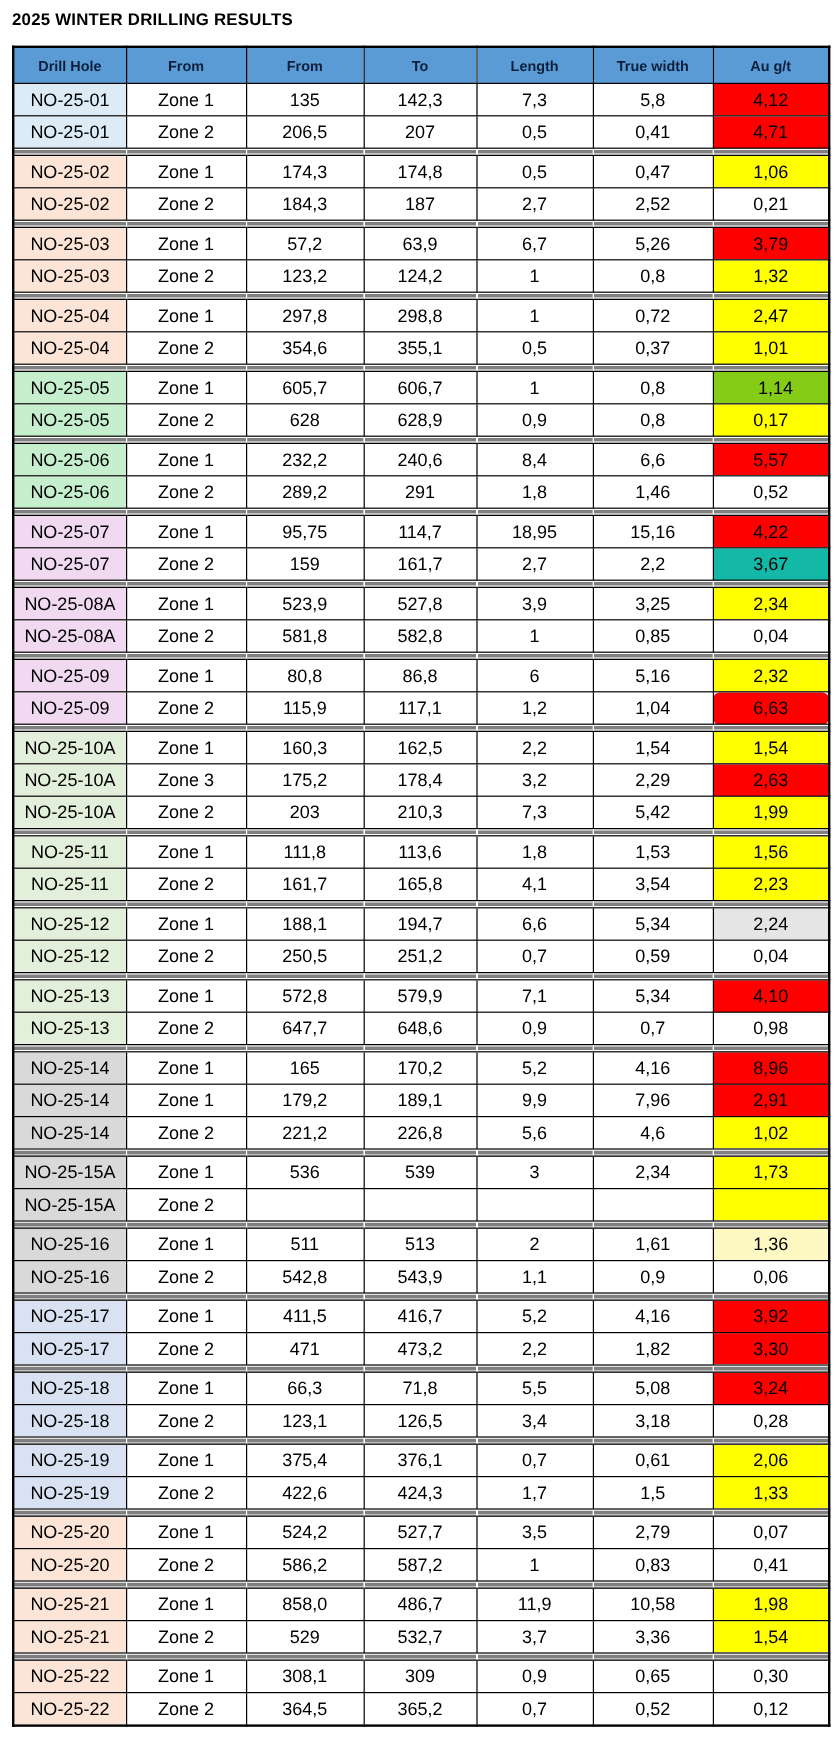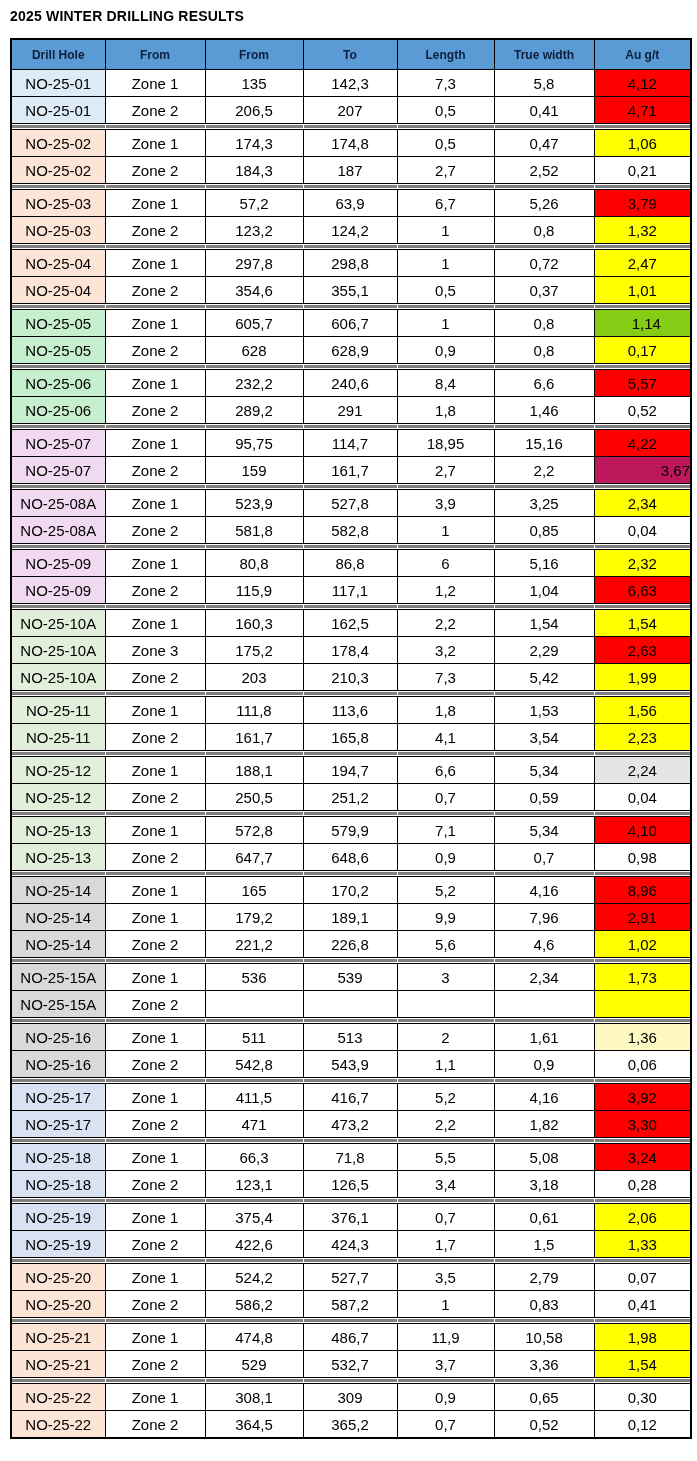--- a/index.html
+++ b/index.html
@@ -213,21 +213,21 @@
           <td>15,16</td>
           <td style="background: rgb(255, 0, 0);">4,22</td>
         </tr>
         <tr>
           <td style="background: rgb(240, 217, 241);">NO-25-07</td>
           <td>Zone 2</td>
           <td>159</td>
           <td>161,7</td>
           <td>2,7</td>
           <td>2,2</td>
-          <td style="background: #be185d; text-align: right;">3,67</td>
+          <td style="background: #14b8a6;">3,67</td>
         </tr>
         <tr class="sep">
           <td></td>
           <td></td>
           <td></td>
           <td></td>
           <td></td>
           <td></td>
           <td></td>
         </tr>
@@ -267,21 +267,21 @@
           <td>5,16</td>
           <td style="background: rgb(255, 255, 0);">2,32</td>
         </tr>
         <tr>
           <td style="background: rgb(240, 217, 241);">NO-25-09</td>
           <td>Zone 2</td>
           <td>115,9</td>
           <td>117,1</td>
           <td>1,2</td>
           <td>1,04</td>
-          <td style="background: rgb(255, 0, 0);">6,63</td>
+          <td style="background: rgb(255, 0, 0); border-radius: 6px;">6,63</td>
         </tr>
         <tr class="sep">
           <td></td>
           <td></td>
           <td></td>
           <td></td>
           <td></td>
           <td></td>
           <td></td>
         </tr>
@@ -596,21 +596,21 @@
           <td></td>
           <td></td>
           <td></td>
           <td></td>
           <td></td>
           <td></td>
         </tr>
         <tr>
           <td style="background: rgb(252, 228, 214);">NO-25-21</td>
           <td>Zone 1</td>
-          <td>474,8</td>
+          <td>858,0</td>
           <td>486,7</td>
           <td>11,9</td>
           <td>10,58</td>
           <td style="background: rgb(255, 255, 0);">1,98</td>
         </tr>
         <tr>
           <td style="background: rgb(252, 228, 214);">NO-25-21</td>
           <td>Zone 2</td>
           <td>529</td>
           <td>532,7</td>

